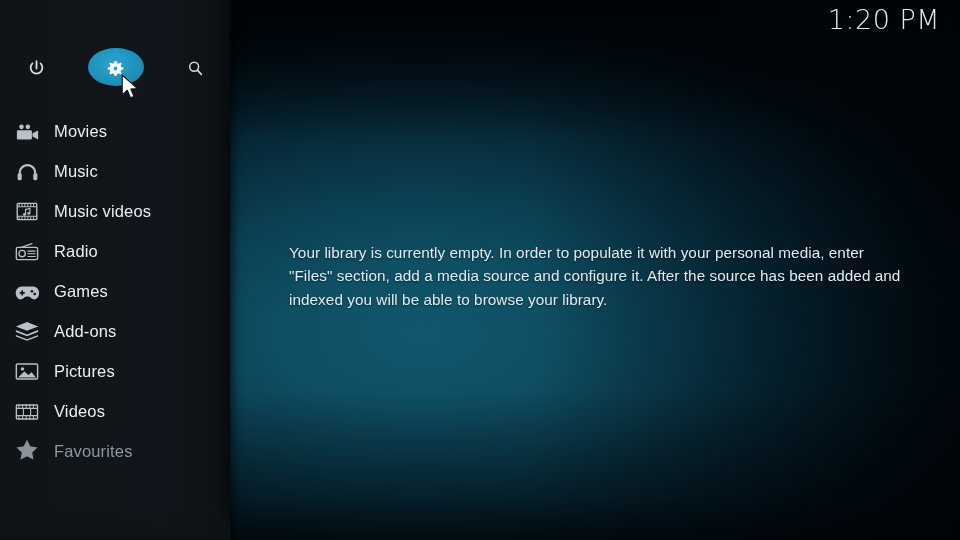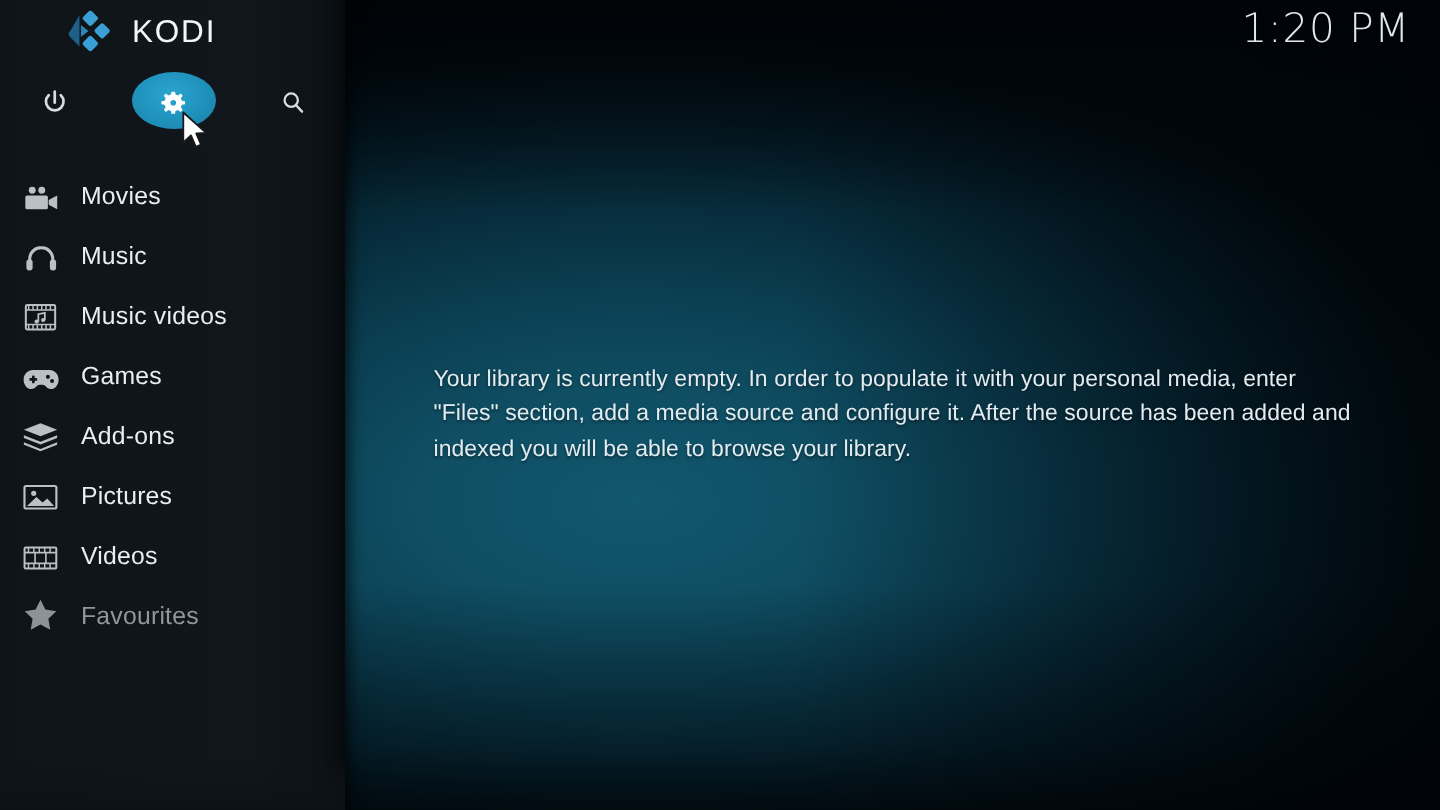--- a/index.html
+++ b/index.html
@@ -228,32 +228,20 @@
   <div class="clock">1:20 PM</div>
 
   <div class="panel">
     <div class="panel-inner">
       <div class="empty-text">Your library is currently empty. In order to populate it with your personal media, enter "Files" section, add a media source and configure it. After the source has been added and indexed you will be able to browse your library.</div>
     </div>
   </div>
 
   <div class="sidebar">
 
-    <div class="brand">
-      <svg class="brand-logo" viewBox="0 0 32 32">
-        <g fill="#3a9fd4">
-          <rect x="13.0" y="1.2" width="8.6" height="8.6" rx="1.6" transform="rotate(45 17.3 5.5)"></rect>
-          <rect x="13.0" y="19.2" width="8.6" height="8.6" rx="1.6" transform="rotate(45 17.3 23.5)"></rect>
-          <rect x="21.4" y="10.2" width="8.6" height="8.6" rx="1.6" transform="rotate(45 25.7 14.5)"></rect>
-        </g>
-        <path d="M9.6 3.2 L9.6 25.6 L3.0 19.0 C1.4 17.4 1.4 16.2 3.0 14.6 Z" fill="#1d5f86"></path>
-        <path d="M10.6 10.3 L16.0 14.6 L10.6 18.9 Z" fill="#2e86b8"></path>
-      </svg>
-      <span class="brand-name">KODI</span>
-    </div>
 
     <div class="settings-pill"></div>
 
     <div class="toprow">
 
       <div class="topbtn power">
         <svg width="19" height="19" viewBox="0 0 24 24">
           <path d="M12 2.6 L12 12" stroke="#d6dde2" stroke-width="2.3" stroke-linecap="round" fill="none"></path>
           <path d="M6.9 5.6 A7.4 7.4 0 1 0 17.1 5.6" stroke="#d6dde2" stroke-width="2.3" stroke-linecap="round" fill="none"></path>
         </svg>
@@ -314,20 +302,31 @@
             <path d="M3.3 15.8 L3.3 19.5 M6.5 15.8 L6.5 19.5 M9.7 15.8 L9.7 19.5 M12.9 15.8 L12.9 19.5 M16.1 15.8 L16.1 19.5 M19.3 15.8 L19.3 19.5" stroke-width="1.1"></path>
             <path d="M10.4 13.6 L10.4 8.2 L15.2 7.2 L15.2 12.4" stroke-width="1.3" stroke-linecap="round"></path>
             <circle cx="9.1" cy="13.7" r="1.5" fill="currentColor" stroke="none"></circle>
             <circle cx="13.9" cy="12.6" r="1.5" fill="currentColor" stroke="none"></circle>
           </svg>
         </span>
         <span class="menu-label">Music videos</span>
       </div>
 
 
+      <div class="menu-item">
+        <span class="menu-icon">
+          <svg width="24" height="19" viewBox="0 0 26 21" fill="none" stroke="currentColor" stroke-width="1.5">
+            <path d="M6 6.2 L18.5 1.8" stroke-linecap="round" stroke-width="1.3"></path>
+            <rect x="1.2" y="6" width="23.5" height="13.5" rx="1.6"></rect>
+            <circle cx="7.6" cy="12.8" r="3.5"></circle>
+            <path d="M14 10 L22 10 M14 13 L22 13 M14 16 L22 16" stroke-width="1.3" stroke-linecap="round"></path>
+          </svg>
+        </span>
+        <span class="menu-label">Radio</span>
+      </div>
 
       <div class="menu-item">
         <span class="menu-icon">
           <svg width="25" height="16" viewBox="0 0 27 17" fill="currentColor">
             <path d="M7.4 1.6h12.2c3.5 0 6.4 3.1 6.4 6.9s-2.4 6.9-5.4 6.9c-1.9 0-2.9-1-4.1-2.2-.7-.7-1.4-1-3.1-1s-2.4.3-3.1 1c-1.2 1.2-2.2 2.2-4.1 2.2C3.2 15.4.8 12.3.8 8.5S3.9 1.6 7.4 1.6z"></path>
             <g fill="#10161b">
               <rect x="5.0" y="7.5" width="5.6" height="1.9" rx="0.6"></rect>
               <rect x="6.85" y="5.65" width="1.9" height="5.6" rx="0.6"></rect>
               <circle cx="18.3" cy="6.6" r="1.45"></circle>
               <circle cx="21.3" cy="9.6" r="1.45"></circle>

